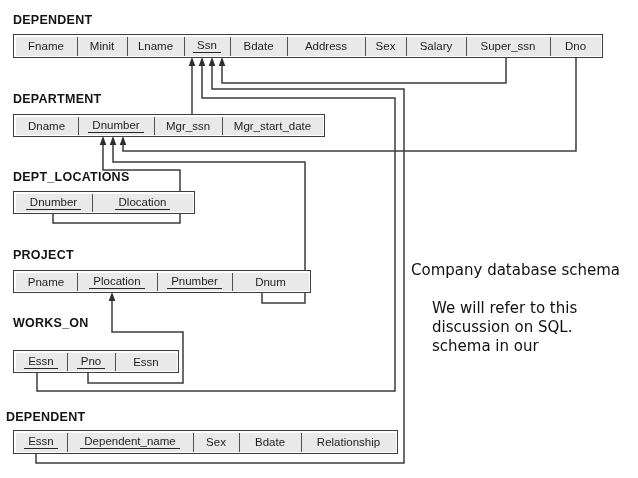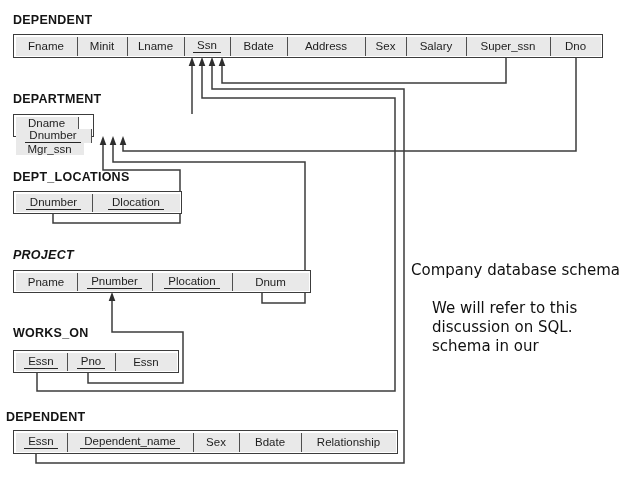--- a/index.html
+++ b/index.html
@@ -90,59 +90,62 @@
       </div>
     <div class="cell" style="width:84px">
         <span class="ct">Super_ssn</span>
       </div>
     <div class="cell" style="width:50px">
         <span class="ct">Dno</span>
       </div>
   </div>
 
   <div class="tname" style="left:13px; top:92px;">DEPARTMENT</div>
-  <div class="tbl" style="left:13px; top:114px; height:23px;flex-direction:column;">
+  <div class="tbl" style="left:13px; top:114px; height:23px;">
     <div class="cell" style="width:63px">
         <span class="ct">Dname</span>
       </div>
     <div class="cell" style="width:76px">
         <span class="ct u">Dnumber</span>
       </div>
     <div class="cell" style="width:68px">
         <span class="ct">Mgr_ssn</span>
       </div>
+    <div class="cell" style="width:100px">
+        <span class="ct">Mgr_start_date</span>
+      </div>
   </div>
 
   <div class="tname" style="left:13px; top:170px;">DEPT_LOCATIONS</div>
   <div class="tbl" style="left:13px; top:191px; height:23px;">
     <div class="cell" style="width:77px">
         <span class="ct u">Dnumber</span>
       </div>
-    <div class="cell" style="width:87px">
+    <div class="cell" style="width:100px">
         <span class="ct u">Dlocation</span>
       </div>
   </div>
 
-  <div class="tname" style="left:13px; top:248px;font-style:italic;">PROJECT</div>
+  <div class="tname" style="left:13px; top:248px;">PROJECT</div>
   <div class="tbl" style="left:13px; top:270px; height:23px;">
     <div class="cell" style="width:62px">
         <span class="ct">Pname</span>
       </div>
+    <div class="cell" style="width:80px">
+        <span class="ct u">Plocation</span>
+      </div>
     <div class="cell" style="width:75px">
         <span class="ct u">Pnumber</span>
-      </div>
-    <div class="cell" style="width:80px">
-        <span class="ct u">Plocation</span>
       </div>
     <div class="cell" style="width:76px">
         <span class="ct">Dnum</span>
       </div>
   </div>
 
-  <div class="tname" style="left:13px; top:326px;">WORKS_ON</div>
+  <div class="tname" style="left:13px; top:316px;">WORKS_ON</div>
   <div class="tbl" style="left:13px; top:350px; height:23px;">
     <div class="cell" style="width:52px">
         <span class="ct u">Essn</span>
       </div>
     <div class="cell" style="width:48px">
         <span class="ct u">Pno</span>
       </div>
     <div class="cell" style="width:61px">
         <span class="ct">Essn</span>
       </div>

